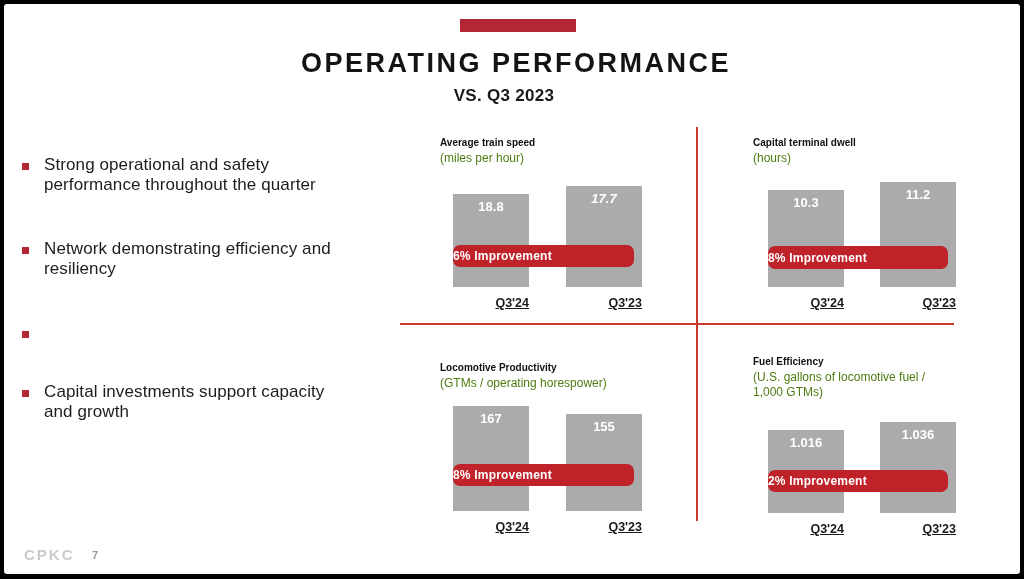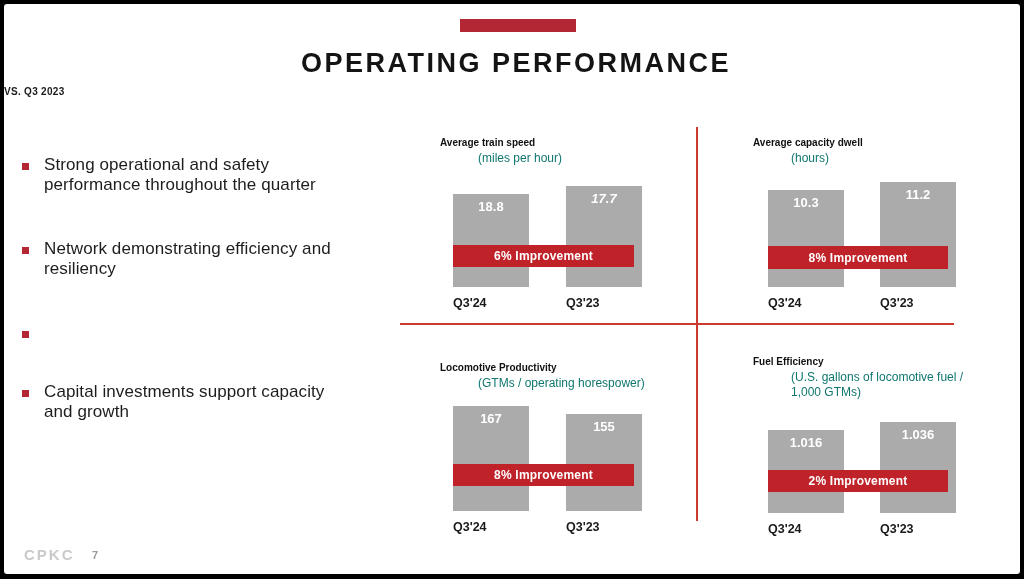--- a/index.html
+++ b/index.html
@@ -9,66 +9,66 @@
   }
   .slide{position:absolute;top:4px;left:4px;right:4px;bottom:5px;background:#fff;border-radius:3px;}
 
   .top-accent{position:absolute;left:456px;top:15px;width:116px;height:13px;background:var(--c-accent,#b22733);}
 
   .title{
     position:absolute;left:0;top:44px;width:1024px;margin:0;text-align:center;
     font-size:27px;font-weight:bold;letter-spacing:2.5px;color:#141414;
   }
   .subtitle{
-    position:absolute;left:0;top:82px;width:1000px;
-    font-size:10px;font-weight:bold;color:#1a1a1a;letter-spacing:.3px;
+    position:absolute;left:0;top:82px;width:1000px;text-align:center;
+    font-size:17px;font-weight:bold;color:#1a1a1a;letter-spacing:.3px;
   }
 
   .bullets{position:absolute;left:18px;top:151px;width:360px;margin:0;padding:0;list-style:none;}
   .bullet{display:flex;gap:15px;margin-bottom:44px;}
   .bullet-marker{flex:0 0 7px;width:7px;height:7px;margin-top:8px;background:var(--c-accent,#b22733);}
   .bullet-text{
     font-size:17px;line-height:20px;color:#1d1d1d;white-space:pre-line;letter-spacing:.1px;
   }
 
   .divider-v{position:absolute;left:692px;top:123px;width:2px;height:394px;background:var(--c-divider,#cc3a2f);}
   .divider-h{position:absolute;left:396px;top:319px;width:554px;height:2px;background:var(--c-divider,#cc3a2f);}
 
   .chart{position:absolute;width:240px;}
   .chart-1{left:436px;top:131px;}
   .chart-2{left:749px;top:131px;}
   .chart-3{left:436px;top:356px;}
   .chart-4{left:749px;top:350px;}
   .chart-title{margin:0;font-size:10px;font-weight:bold;color:#111;line-height:16px;}
-  .chart-subtitle{font-size:12px;color:#0f766e;line-height:15px;white-space:pre-line;margin-left:38px;}
+  .chart-subtitle{font-size:12px;color:#4d7c0f;line-height:15px;white-space:pre-line;}
 
   .bars{position:absolute;}
   .chart-1 .bars{left:13px;top:45px;width:189px;height:107px;}
   .chart-2 .bars{left:15px;top:47px;width:188px;height:105px;}
   .chart-3 .bars{left:13px;top:46px;width:189px;height:105px;}
   .chart-4 .bars{left:15px;top:68px;width:188px;height:91px;}
 
   .bar{position:absolute;bottom:0;width:76px;background:var(--c-bar,#ababab);}
   .bar-a{left:0;}
   .bar-b{right:0;}
   .bar-value{display:block;padding-top:5px;text-align:center;font-size:13px;font-weight:bold;color:#fff;}
 
   .imp-band{
     position:absolute;left:0;right:8px;background:var(--c-band,#bf2228);
-    display:flex;align-items:center;justify-content:center;
+    display:flex;align-items:center;justify-content:flex-start;border-radius:7px;
   }
   .chart-1 .imp-band{bottom:20px;height:22px;}
   .chart-2 .imp-band{bottom:18px;height:23px;}
   .chart-3 .imp-band{bottom:25px;height:22px;}
   .chart-4 .imp-band{bottom:21px;height:22px;}
   .imp-label{font-size:12px;font-weight:bold;color:#fff;letter-spacing:.2px;}
 
   .xlabel{
-    position:absolute;top:calc(100% + 9px);width:76px;text-align:left;
-    font-size:12.5px;font-weight:bold;color:#1a1a1a;
+    position:absolute;top:calc(100% + 9px);width:76px;text-align:right;
+    font-size:12.5px;font-weight:bold;color:#1a1a1a;text-decoration:underline;
   }
   .xlabel-a{left:0;}
   .xlabel-b{right:0;}
 
   .footer-logo{
     position:absolute;left:20px;top:542px;font-size:15px;font-weight:800;
     letter-spacing:2px;color:#c9cacb;
   }
   .footer-page{position:absolute;left:88px;top:545px;font-size:11px;font-weight:bold;color:#9a9a9a;}
 </style>
@@ -118,21 +118,21 @@
         </div>
         <div class="imp-band">
           <span class="imp-label">6% Improvement</span>
         </div>
         <div class="xlabel xlabel-a">Q3'24</div>
         <div class="xlabel xlabel-b">Q3'23</div>
       </div>
     </section>
 
     <section class="chart chart-2">
-      <h3 class="chart-title">Average capacity dwell</h3>
+      <h3 class="chart-title">Capital terminal dwell</h3>
       <div class="chart-subtitle">(hours)</div>
       <div class="bars">
         <div class="bar bar-a" style="height: 97px;">
           <span class="bar-value">10.3</span>
         </div>
         <div class="bar bar-b" style="height: 105px;">
           <span class="bar-value">11.2</span>
         </div>
         <div class="imp-band">
           <span class="imp-label">8% Improvement</span>

